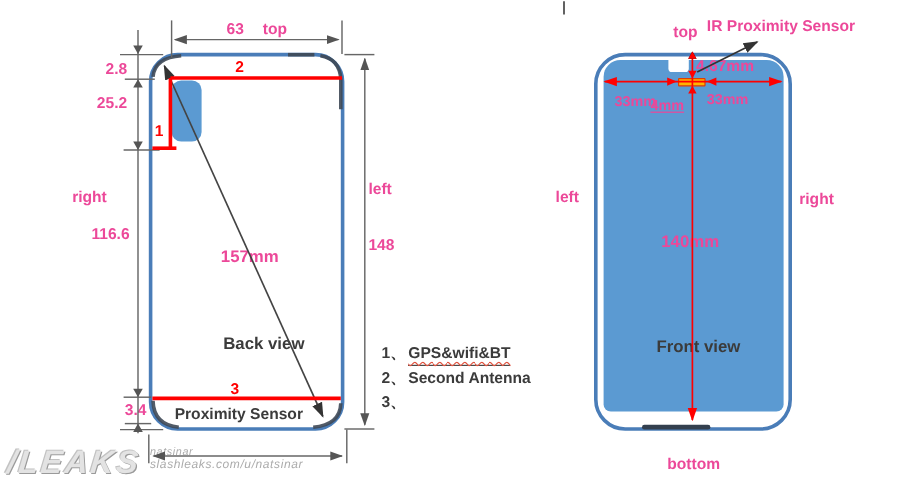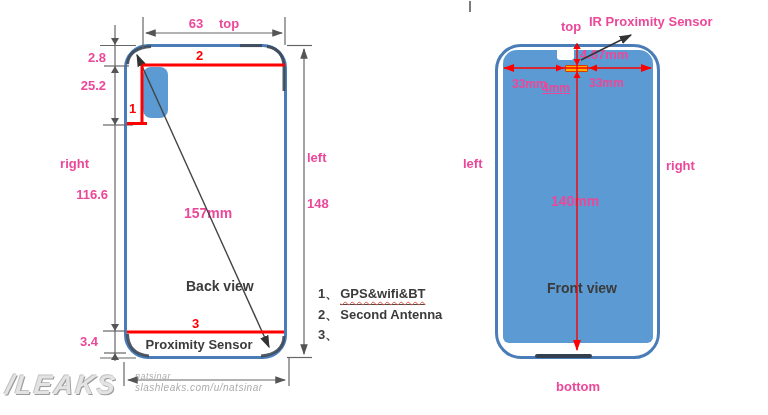--- a/index.html
+++ b/index.html
@@ -11,21 +11,21 @@
   .red-marker{position:absolute;white-space:nowrap;font-size:13px;font-weight:700;color:#f00;z-index:4;}
   .phone{position:absolute;border:3px solid #4a7db8;background:#fff;z-index:1;}
   .fill{position:absolute;background:#5b9ad2;z-index:1;}
   svg.overlay{position:absolute;left:0;top:0;z-index:4;pointer-events:none;}
   .legend{position:absolute;left:318px;top:284px;z-index:3;font-size:13px;font-weight:600;color:#3b3b3b;line-height:20px;}
   .legend .row{display:flex;}
   .legend .num{margin-right:2px;}
   .spell{border-bottom:1.5px solid #4a4a4a;text-decoration:underline wavy #e0523e 1px;text-underline-offset:3px;}
   .wm-logo{position:absolute;left:6px;top:370px;z-index:2;font-size:27px;font-weight:700;font-style:italic;
            letter-spacing:2px;color:#e3e3e3;text-shadow:1px 1px 0 #9a9a9a,-1px -1px 0 #c2c2c2;transform:skewX(-6deg);}
-  .wm-small{position:absolute;z-index:2;font-style:italic;color:#8f8f8f;opacity:.75;letter-spacing:.5px;margin-left:10px;}
+  .wm-small{position:absolute;z-index:2;font-style:italic;color:#8f8f8f;opacity:.75;letter-spacing:.5px;}
 </style>
 </head>
 <body>
 
 <div id="canvas">
 
   <div class="phone" style="left:124px;top:44px;width:157px;height:309px;border-radius:24px;"></div>
   <div class="fill" style="left:143px;top:67px;width:25px;height:51px;border-radius:8px;"></div>
 
   <div class="phone" style="left:495px;top:44px;width:159px;height:309px;border-radius:26px;"></div>
@@ -35,21 +35,21 @@
   <div class="abs" style="left:535px;top:354px;width:57px;height:4px;background:#33404f;border-radius:2px;z-index:2;"></div>
 
   <div class="dim" style="left:143px;top:16px;width:142px;text-align:center;">
     <span>63</span>
     <span style="margin-left:12px;">top</span>
   </div>
   <div class="dim" style="left:62px;top:50px;width:44px;text-align:right;">2.8</div>
   <div class="dim" style="left:58px;top:78px;width:48px;text-align:right;">25.2</div>
   <div class="dim" style="left:49px;top:156px;width:40px;text-align:right;">right</div>
   <div class="dim" style="left:50px;top:187px;width:58px;text-align:right;">116.6</div>
-  <div class="dim" style="left:68px;top:334px;width:30px;text-align:right;">3.4</div>
+  <div class="dim" style="left:92px;top:334px;width:30px;text-align:right;">3.4</div>
   <div class="dim" style="left:307px;top:150px;">left</div>
   <div class="dim" style="left:307px;top:196px;">148</div>
   <div class="dim" style="left:184px;top:205px;font-size:14px;">157mm</div>
   <div class="lbl" style="left:186px;top:278px;font-size:14px;">Back view</div>
   <div class="lbl" style="left:136px;top:337px;width:126px;text-align:center;">Proximity Sensor</div>
   <div class="red-marker" style="left:196px;top:48px;">2</div>
   <div class="red-marker" style="left:129px;top:101px;">1</div>
   <div class="red-marker" style="left:192px;top:316px;">3</div>
 
   <div class="legend">

